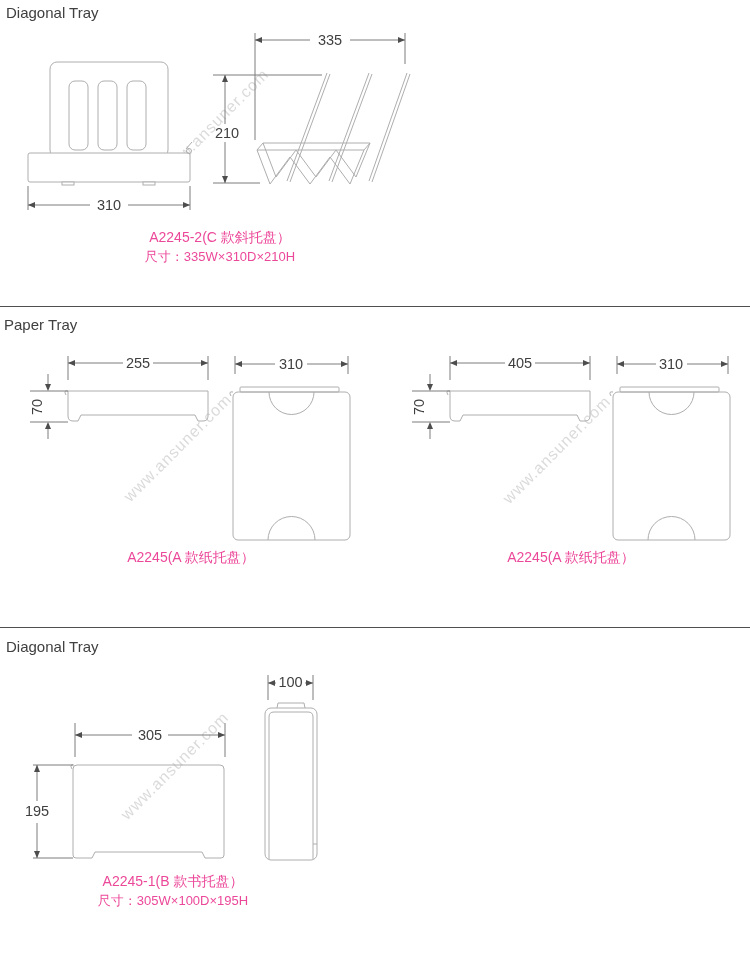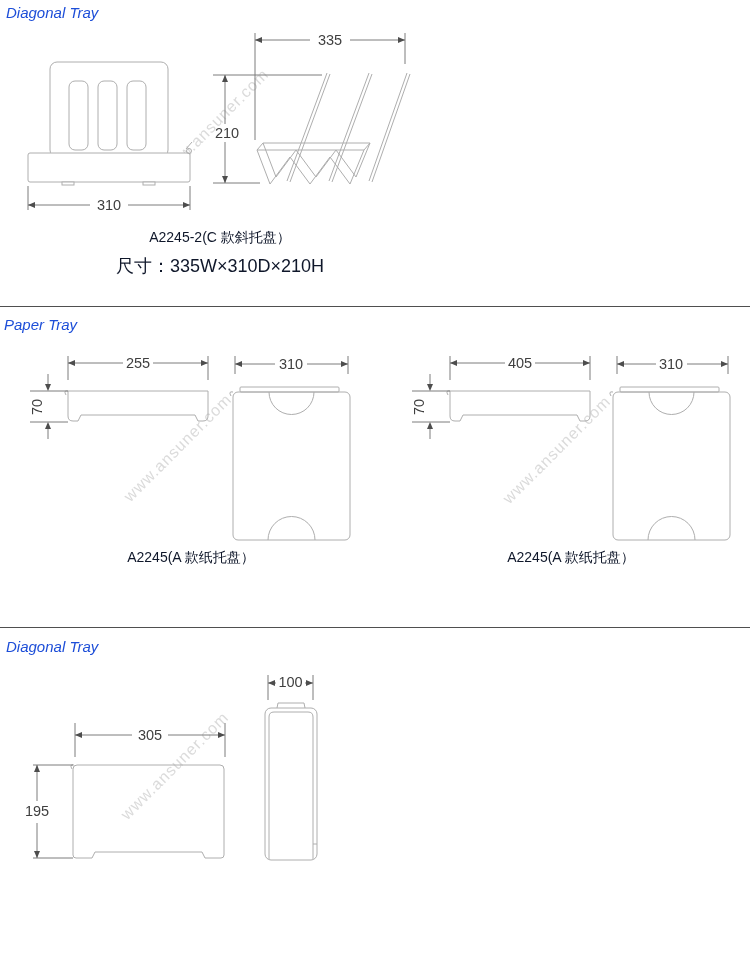--- a/index.html
+++ b/index.html
@@ -1,28 +1,28 @@
 <!DOCTYPE html>
 <html><head>
 <meta charset="utf-8">
 <style>
   * { margin:0; padding:0; box-sizing:border-box; }
   html,body { background:#ffffff; }
   body { font-family:"Liberation Sans", sans-serif; }
   .sheet { position:relative; width:750px; height:958px; background:#ffffff; overflow:hidden; }
 
-  .heading { position:absolute; font-size:15px; color:#1d4ed8; white-space:nowrap;font-style:italic; }
+  .heading { position:absolute; font-size:15px; color:#404040; white-space:nowrap; }
   .divider { position:absolute; left:0; width:750px; height:1px; background:#4f4f4f; }
 
   .wm { position:absolute; font-size:16px; color:#dbdbdb; letter-spacing:1px;
         transform:translate(-50%,-50%) rotate(-45deg); white-space:nowrap; pointer-events:none; }
 
-  .label { position:absolute; width:250px; text-align:center; color:#0f172a; }
+  .label { position:absolute; width:250px; text-align:center; color:#ec4899; }
   .label .l1 { font-size:14px; }
-  .label .l2 { font-size:18px; margin-top:7px; }
+  .label .l2 { font-size:13px; margin-top:1px; }
 
   svg { position:absolute; overflow:visible; }
   .o  { fill:none; stroke:#aeaeae; stroke-width:1; }
   .ow { fill:#ffffff; stroke:#aeaeae; stroke-width:1; }
   .d  { fill:none; stroke:#7d7d7d; stroke-width:1; }
   .ar { fill:#4d4d4d; stroke:none; }
   text.dim { font-size:14.5px; fill:#3f3f3f; text-anchor:middle;
              font-family:"Liberation Sans", sans-serif; }
 </style>
 </head>
@@ -244,14 +244,18 @@
       <text class="dim" x="35.5" y="19">100</text>
     </g>
     <g>
       <path class="o" d="M22,40 L23,35 L49,35 L50,40"></path>
       <rect class="o" x="10" y="40" width="52" height="152" rx="6"></rect>
       <path class="o" d="M14,191 L14,49 Q14,44 19,44 L53,44 Q58,44 58,49 L58,191"></path>
       <line class="o" x1="58" y1="176" x2="62" y2="176"></line>
     </g>
   </svg>
 
+  <div class="label" style="left:48px; top:873px;">
+    <div class="l1">A2245-1(B 款书托盘）</div>
+    <div class="l2">尺寸：305W×100D×195H</div>
+  </div>
 
 </div>
 
 </body></html>

